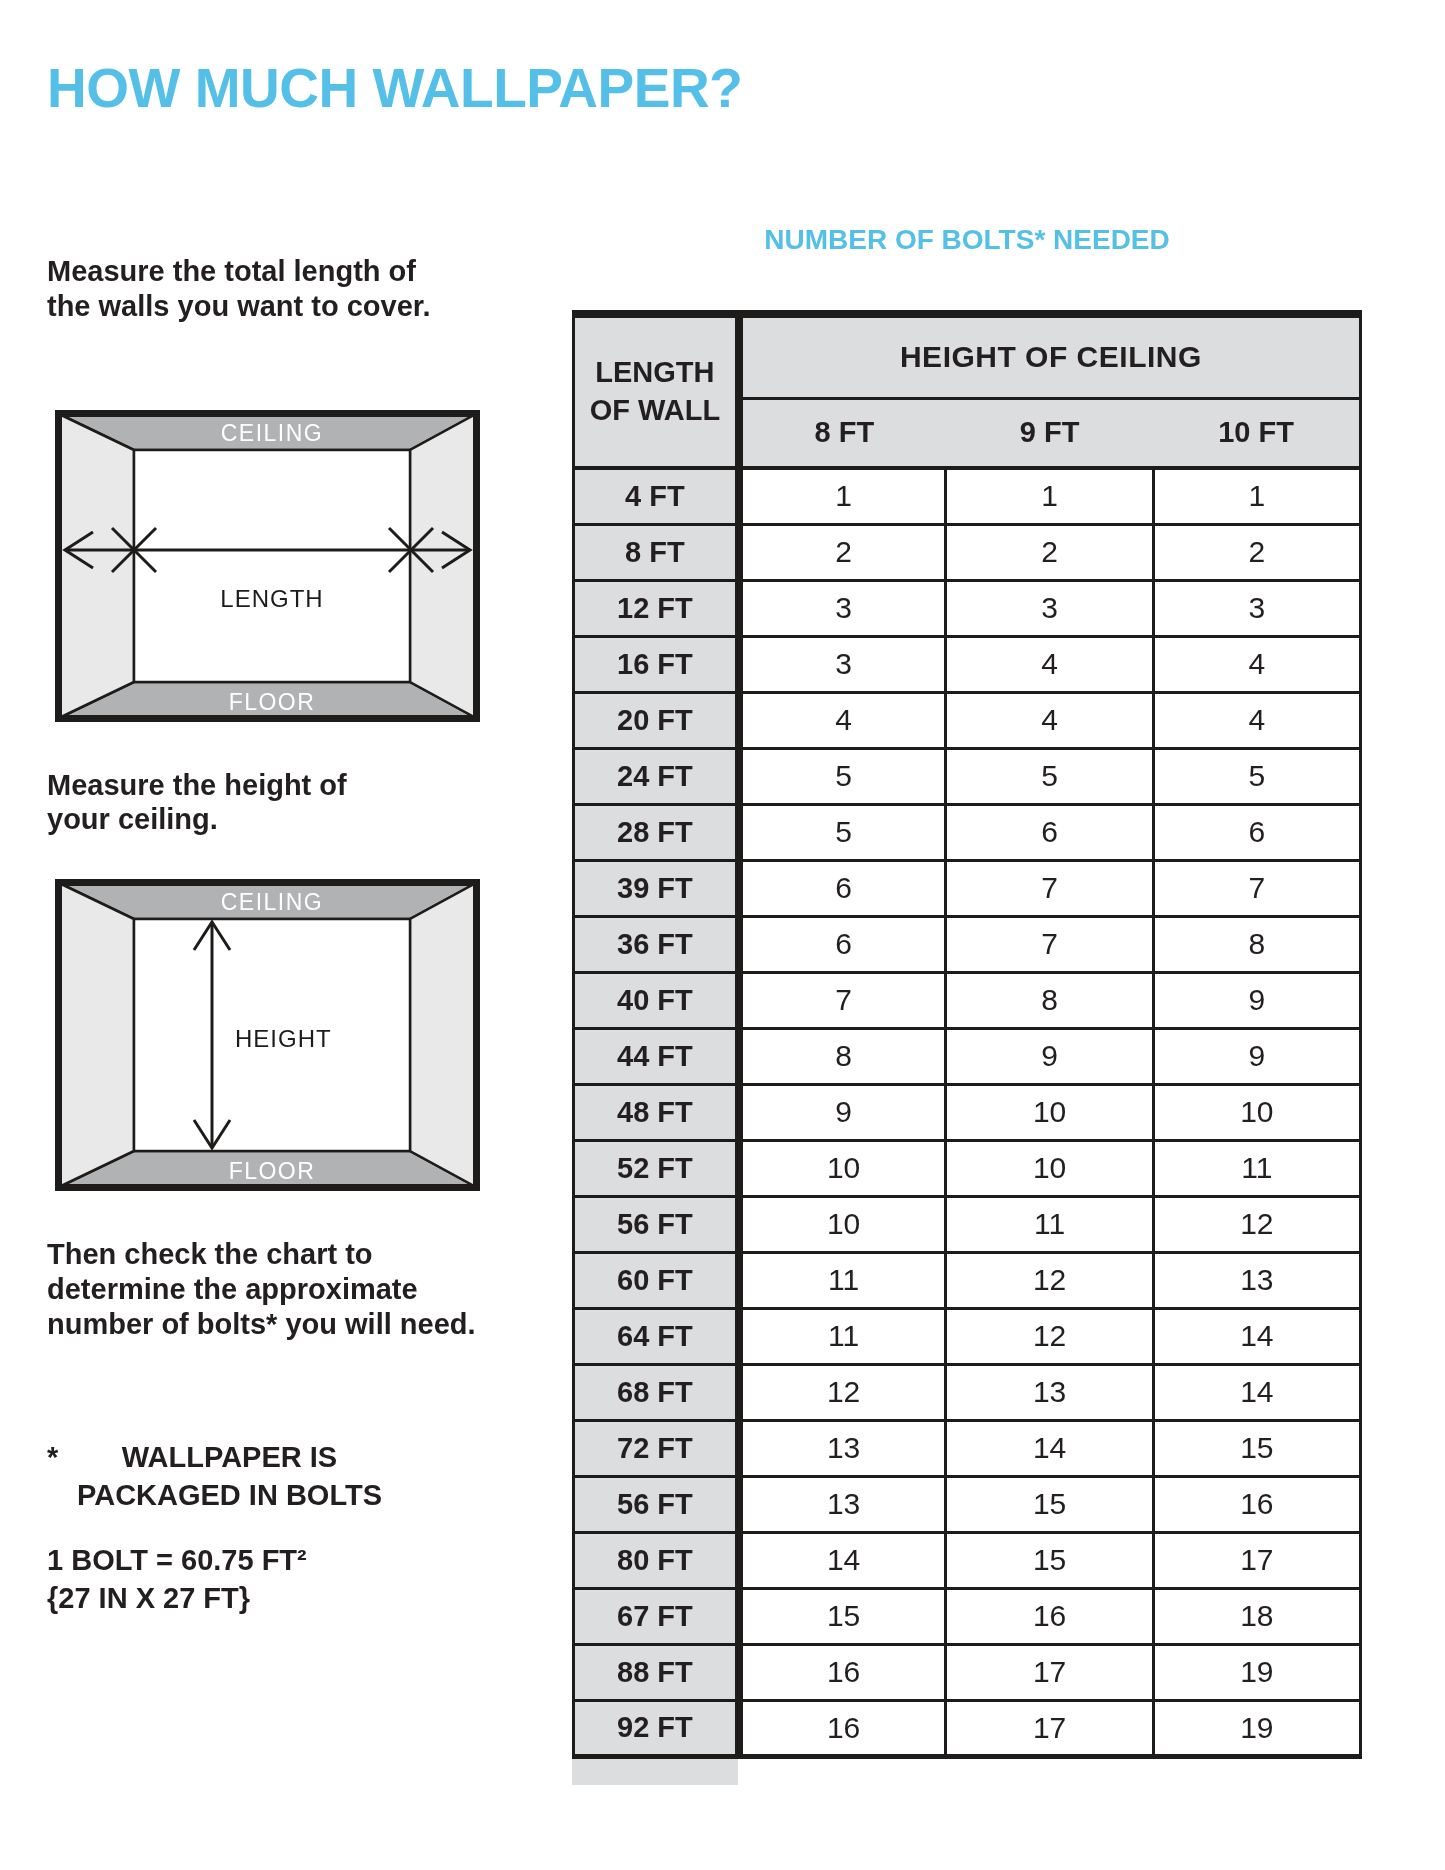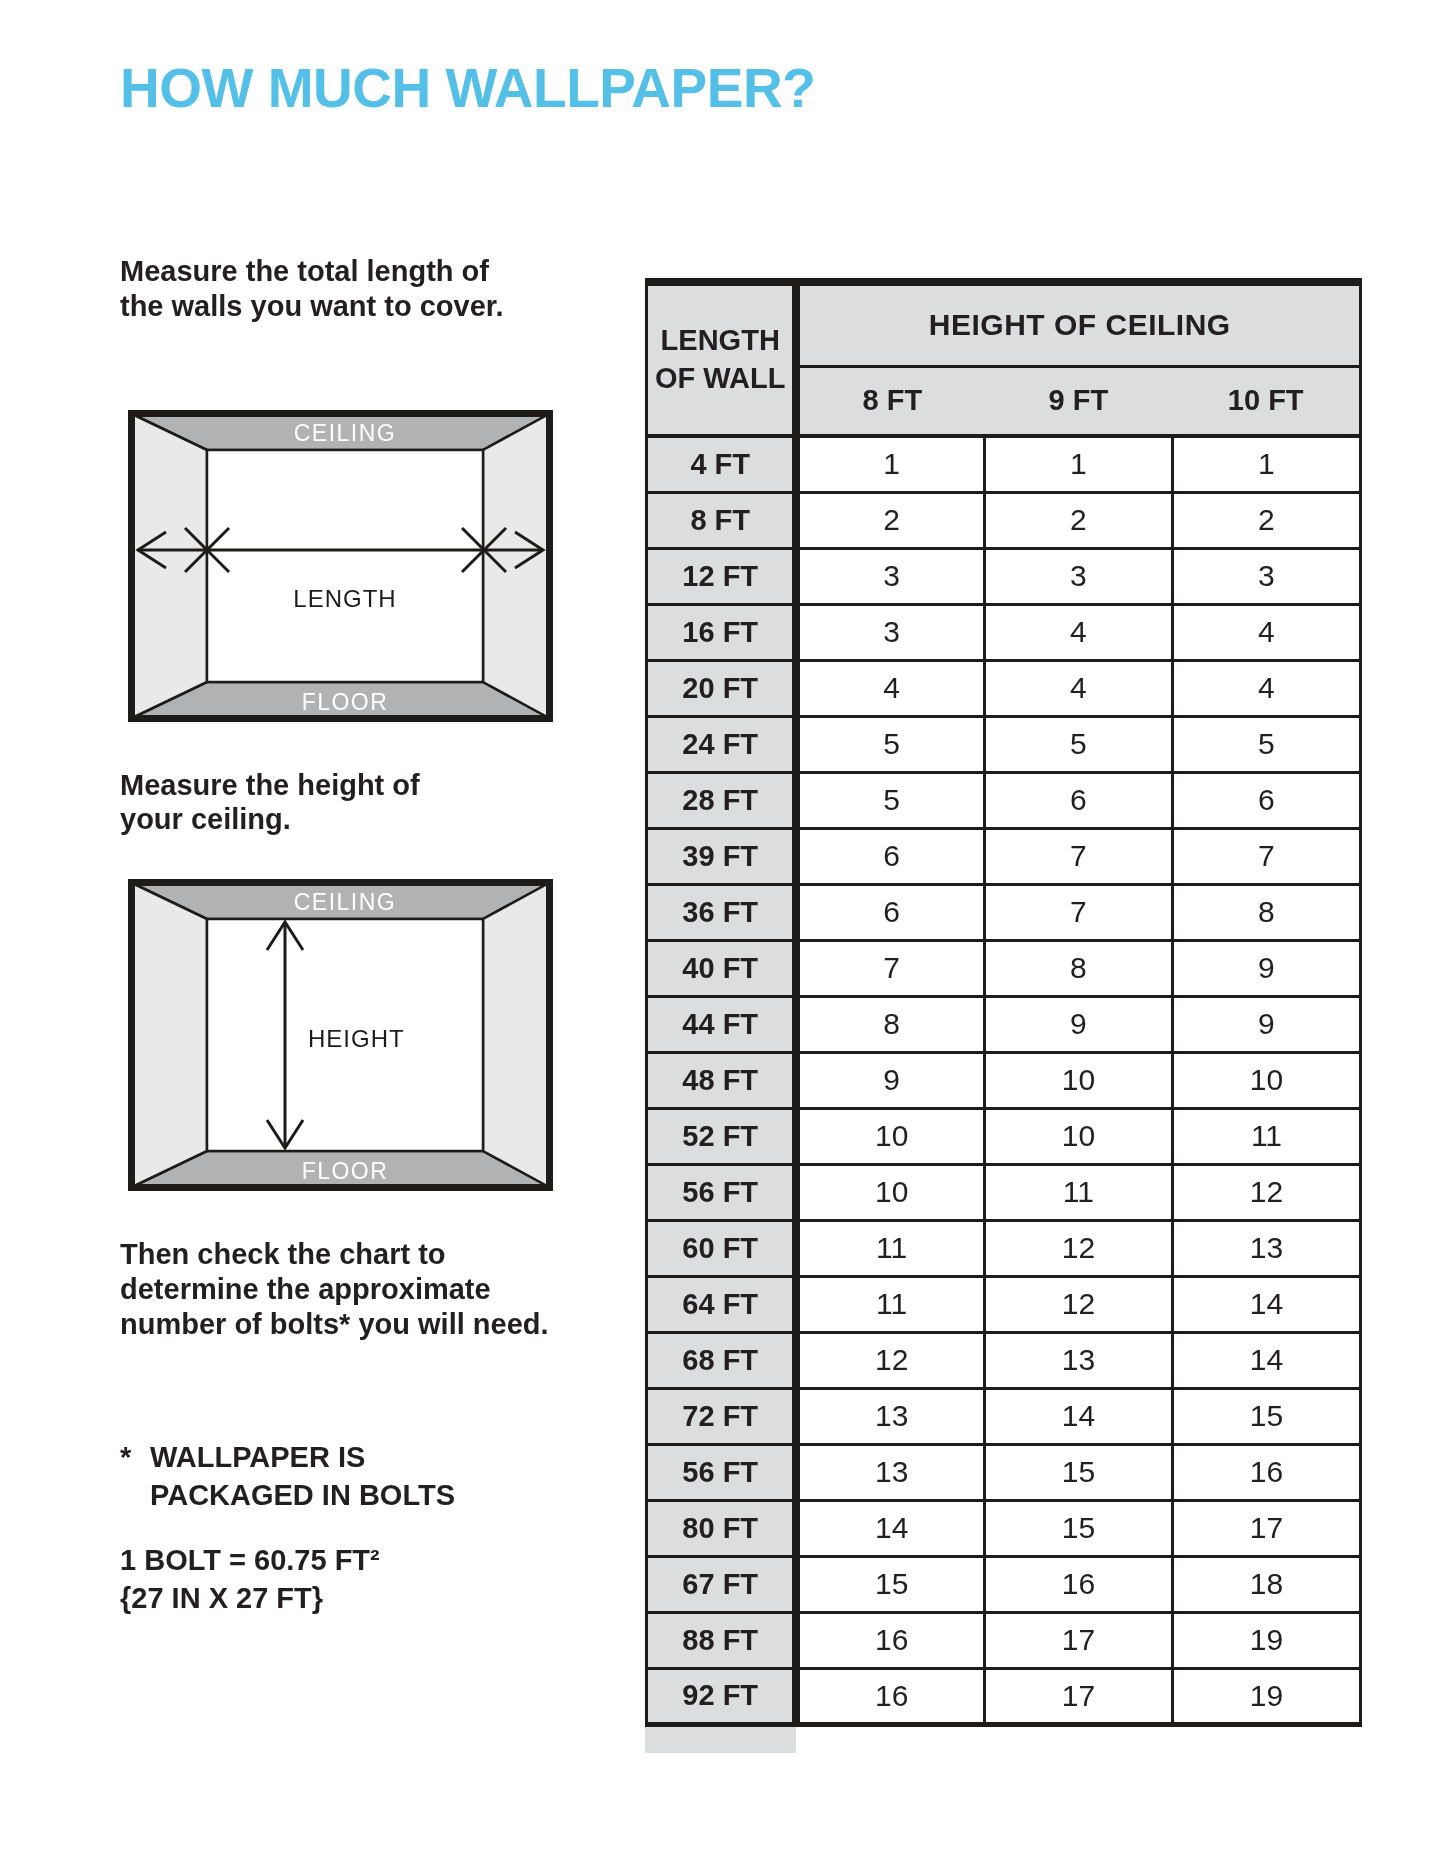--- a/index.html
+++ b/index.html
@@ -10,21 +10,21 @@
     --wall-face-gray:#b1b2b4;
     --wall-side-gray:#e9e9ea;
   }
   *{box-sizing:border-box;}
   html,body{margin:0;padding:0;}
   body{
     width:1445px;height:1870px;overflow:hidden;background:#ffffff;
     font-family:"Liberation Sans","DejaVu Sans",sans-serif;
     color:var(--text-black);
   }
-  .page{padding:56px 83px 0 120px;}
+  .page{padding:56px 83px 0 47px;}
   .title{
     margin:0;font-size:55px;font-weight:bold;color:var(--accent-blue);
     letter-spacing:-0.5px;
   }
   .columns{display:flex;margin-top:104px;align-items:flex-start;}
   .col-left{width:441px;flex:none;}
   .col-right{flex:1;margin-left:84px;}
   .section-heading{
     margin:0;font-size:28px;font-weight:bold;color:var(--accent-blue);
     letter-spacing:0;
@@ -36,21 +36,21 @@
     font-weight:bold;
   }
   .p1{margin-top:30px;}
   .p2{margin-top:46px;}
   .p3{margin-top:46px;}
   .room-svg{display:block;width:425px;height:312px;margin-left:8px;}
   .d1{margin-top:86px;}
   .d2{margin-top:42px;}
   .footnote{display:flex;margin-top:96px;font-size:29px;font-weight:bold;line-height:1.32;}
   .footnote-star{width:30px;flex:none;}
-  .footnote-text{white-space:pre-line;}
+  .footnote-text{white-space:pre-line;text-align:center;}
   .bolt-info{margin-top:28px;font-size:29px;font-weight:bold;line-height:1.3;white-space:pre-line;}
 
   .table-wrap{position:relative;margin-top:54px;}
   table{border-collapse:collapse;width:100%;table-layout:fixed;}
   th,td{padding:0;text-align:center;vertical-align:middle;}
   th.rowhead-main{
     background:var(--header-gray);
     border-top:8px solid var(--line-black);
     border-left:3px solid var(--line-black);
     border-right:8px solid var(--line-black);
@@ -155,20 +155,21 @@
         <span class="footnote-star">*</span>
         <span class="footnote-text">WALLPAPER IS
 PACKAGED IN BOLTS</span>
       </div>
 
       <p class="bolt-info">1 BOLT = 60.75 FT²
 {27 IN X 27 FT}</p>
     </div>
 
     <div class="col-right">
+      <h2 class="section-heading">NUMBER OF BOLTS* NEEDED</h2>
 
       <div class="table-wrap">
         <table>
           <colgroup>
             <col style="width:21%">
             <col style="width:26.33%">
             <col style="width:26.33%">
             <col style="width:26.34%">
           </colgroup>
           <thead>

